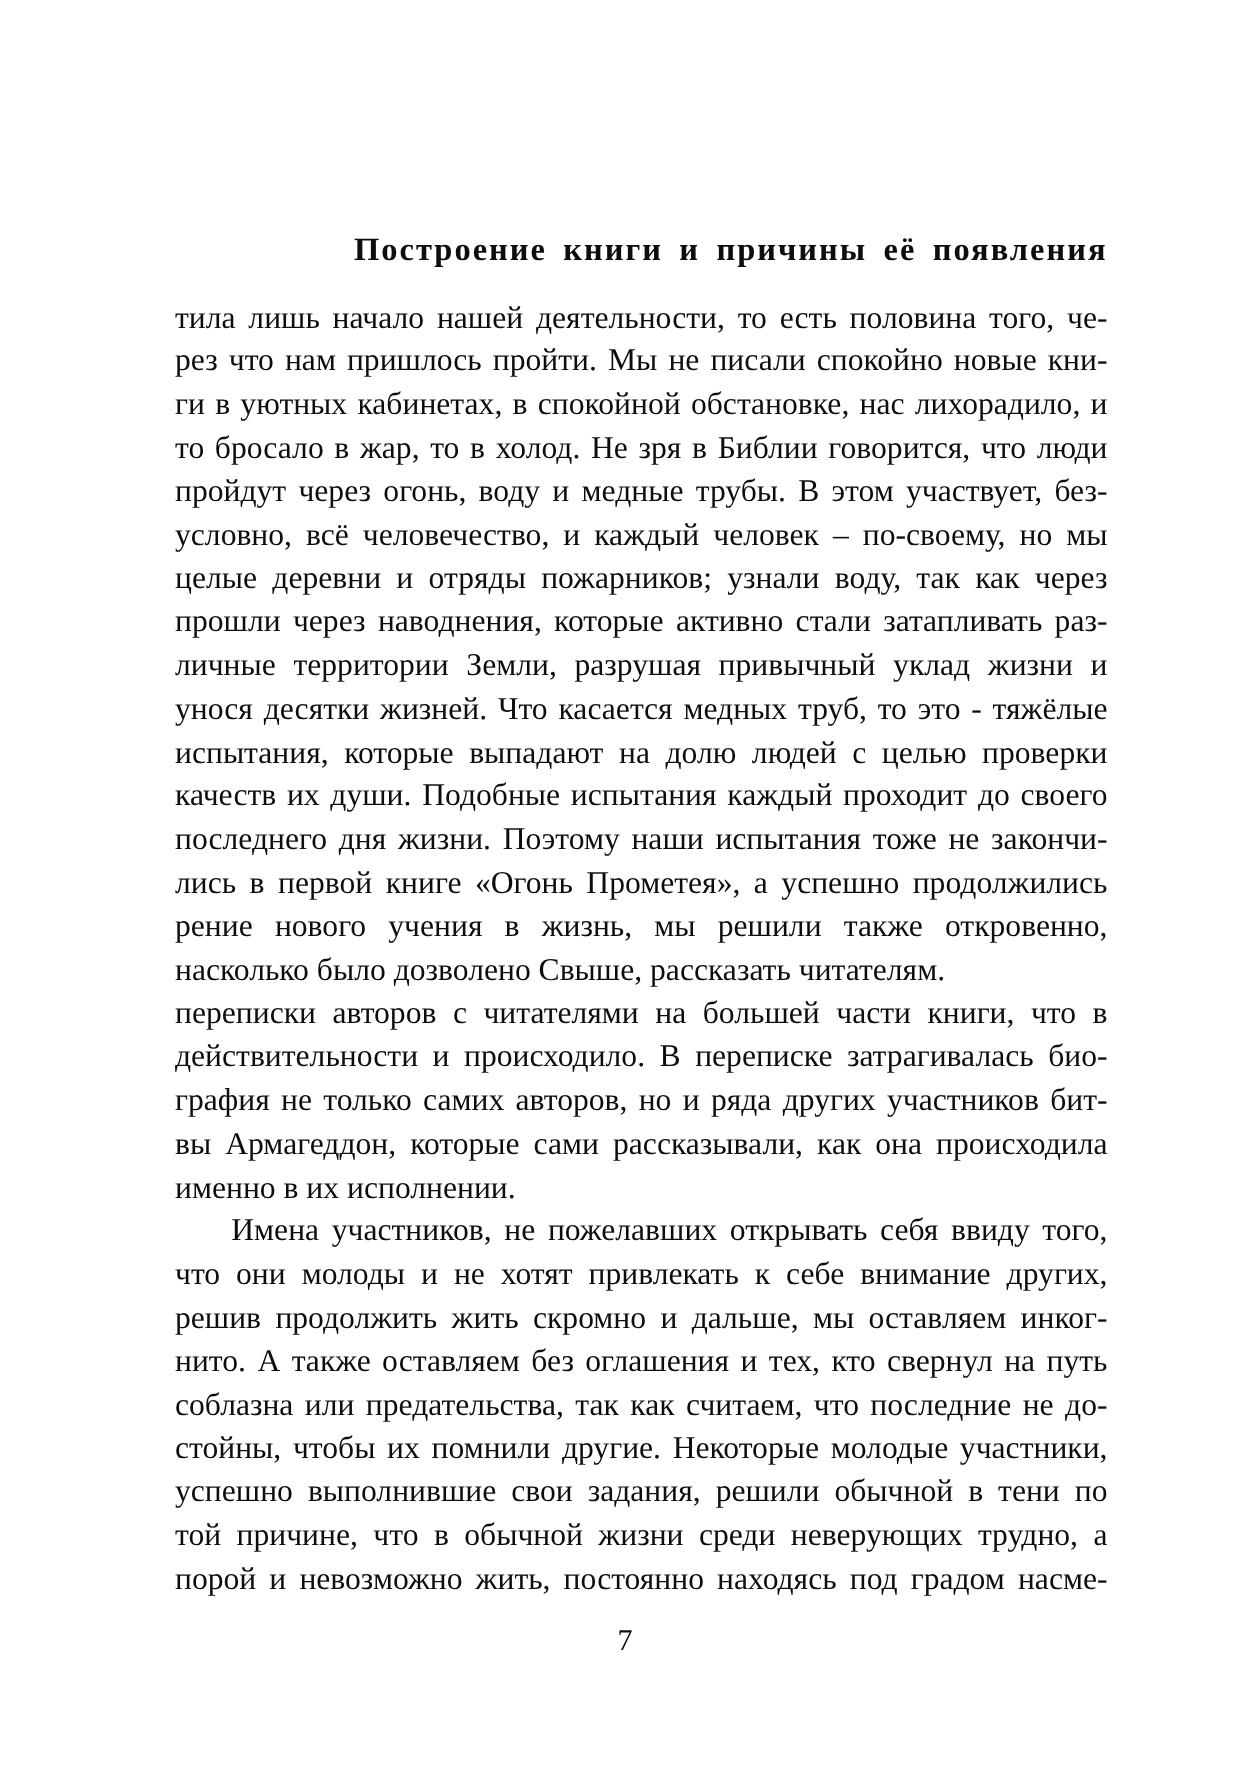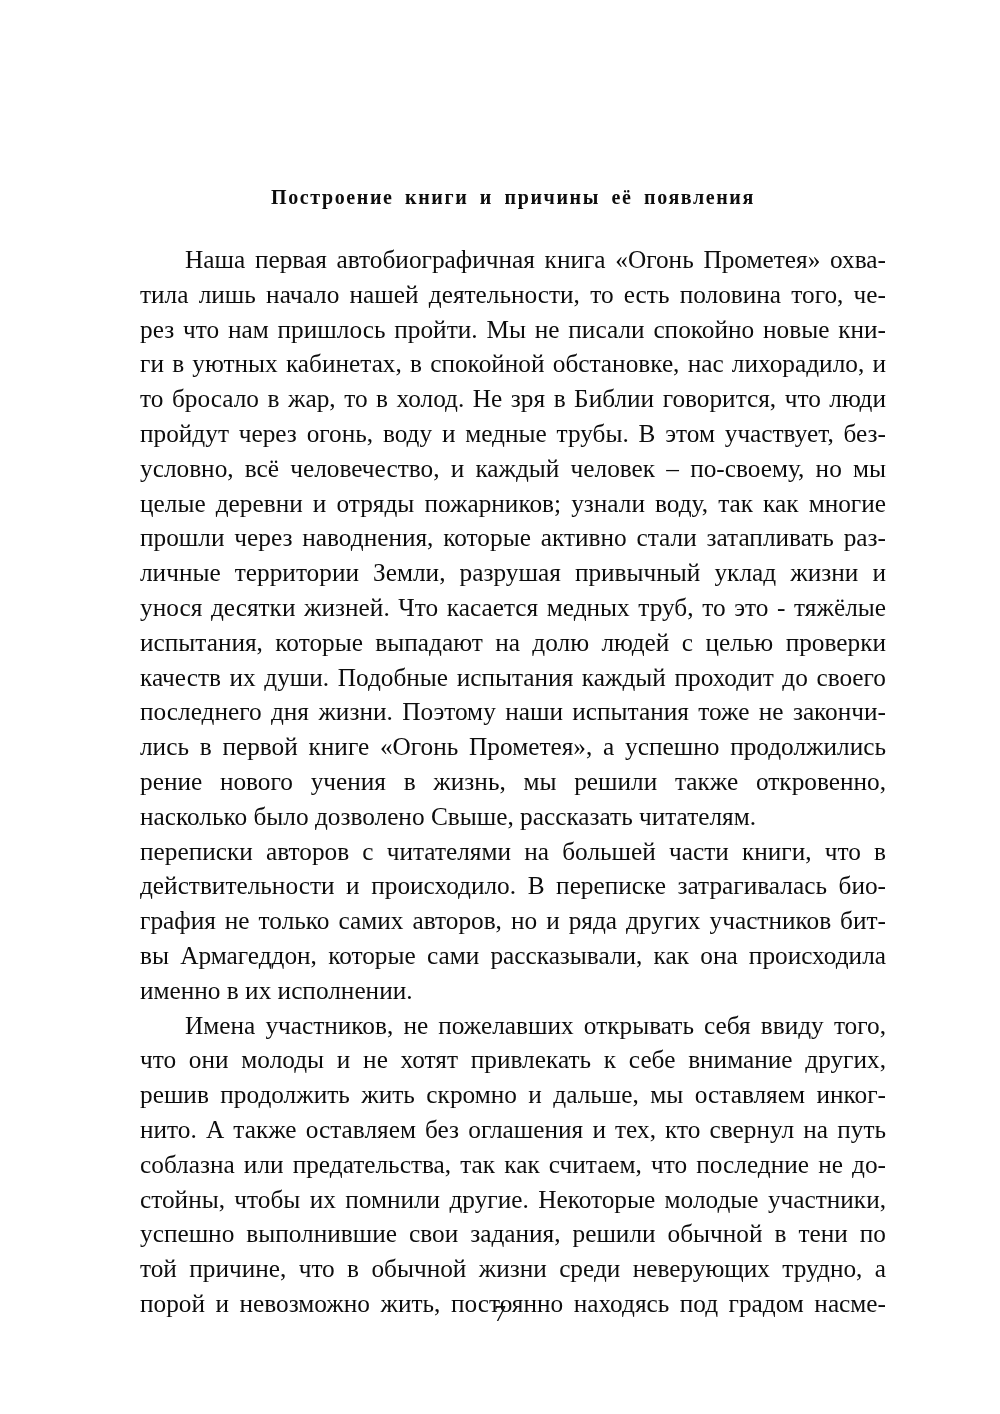--- a/index.html
+++ b/index.html
@@ -27,26 +27,26 @@
 
   
   .text-column {
     position: absolute;
     left: 140px;
     top: 186px;
     width: 746px;
   }
 
   .chapter-title {
-    font-size: 20px;
+    font-size: 26px;
     font-weight: bold;
-    text-align: center;
+    text-align: right;
     letter-spacing: 1.6px;
     word-spacing: 5px;
-    margin: 0 0 34px 0;
+    margin: 0 0 22px 0;
     line-height: 1.1;
     white-space: nowrap;
   }
 
   .para {
     margin: 0;
     font-size: 25.3px;
     line-height: 34.8px;
     text-align: justify;
     text-align-last: left;
@@ -84,28 +84,27 @@
 </head>
 <body>
 
 <div class="page">
 
   <div class="text-column">
 
     <h1 class="chapter-title">Построение книги и причины её появления</h1>
 
     <p class="para">
-      <span class="line indent">Наша первая автобиографичная книга «Огонь Прометея» охва-</span>
       <span class="line">тила лишь начало нашей деятельности, то есть половина того, че-</span>
       <span class="line">рез что нам пришлось пройти. Мы не писали спокойно новые кни-</span>
       <span class="line">ги в уютных кабинетах, в спокойной обстановке, нас лихорадило, и</span>
       <span class="line">то бросало в жар, то в холод. Не зря в Библии говорится, что люди</span>
       <span class="line">пройдут через огонь, воду и медные трубы. В этом участвует, без-</span>
       <span class="line">условно, всё человечество, и каждый человек – по-своему, но мы</span>
-      <span class="line">целые деревни и отряды пожарников; узнали воду, так как многие</span>
+      <span class="line">целые деревни и отряды пожарников; узнали воду, так как через</span>
       <span class="line">прошли через наводнения, которые активно стали затапливать раз-</span>
       <span class="line">личные территории Земли, разрушая привычный уклад жизни и</span>
       <span class="line">унося десятки жизней. Что касается медных труб, то это - тяжёлые</span>
       <span class="line">испытания, которые выпадают на долю людей с целью проверки</span>
       <span class="line">качеств их души. Подобные испытания каждый проходит до своего</span>
       <span class="line">последнего дня жизни. Поэтому наши испытания тоже не закончи-</span>
       <span class="line">лись в первой книге «Огонь Прометея», а успешно продолжились</span>
       <span class="line">рение нового учения в жизнь, мы решили также откровенно,</span>
       <span class="line last">насколько было дозволено Свыше, рассказать читателям.</span>
     </p>

